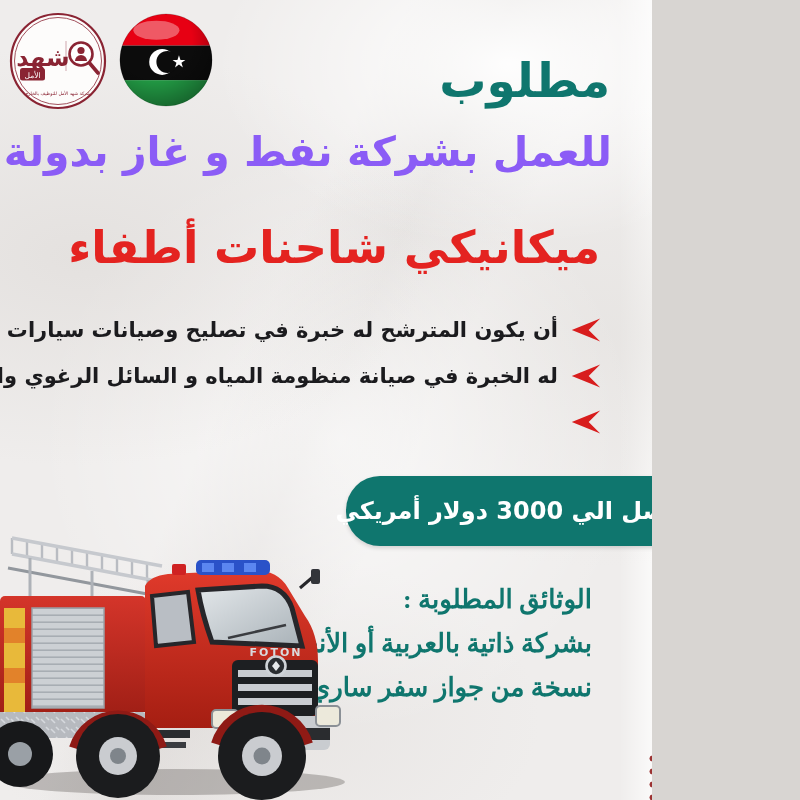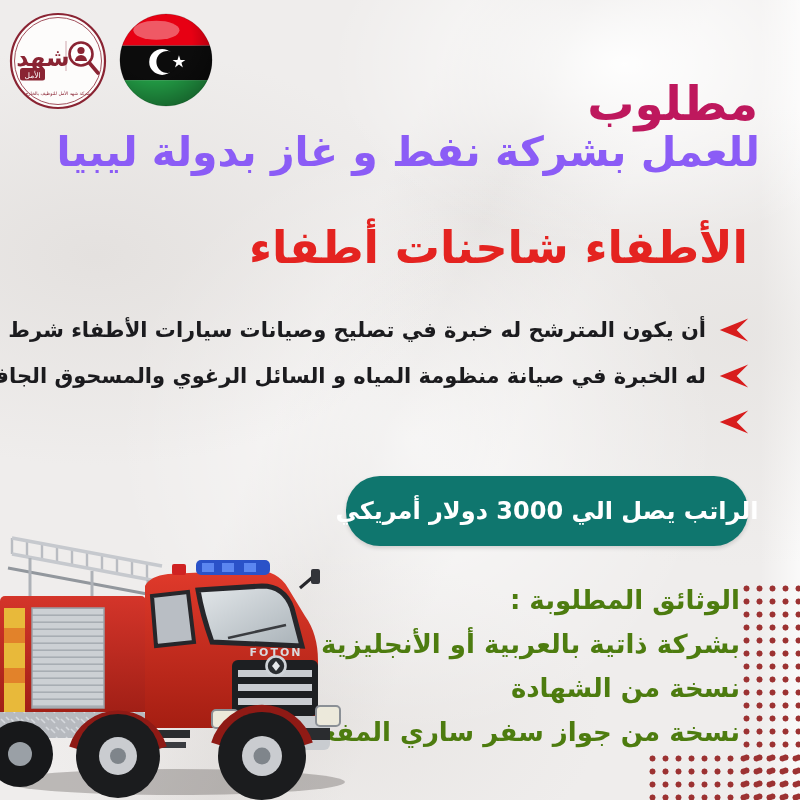--- a/index.html
+++ b/index.html
@@ -1,45 +1,45 @@
 <!DOCTYPE html>
 <html lang="ar"><head>
 <meta charset="utf-8">
 <style>
   html,body{margin:0;padding:0;background:#d8d5d2;}
   .stage{
-    position:relative;width:800px;height:800px;overflow:hidden;
+    position:relative;width:652px;height:800px;overflow:hidden;
     background:#efedec;font-family:"DejaVu Sans",sans-serif;
   }
   .marble{
     position:absolute;inset:0;pointer-events:none;
     background-image:
       radial-gradient(ellipse 420px 260px at 78% 8%, rgba(255,255,255,.95), rgba(255,255,255,0) 70%),
       radial-gradient(ellipse 500px 300px at 12% 32%, rgba(219,215,212,.55), rgba(219,215,212,0) 70%),
       radial-gradient(ellipse 430px 420px at 52% 55%, rgba(255,255,255,.65), rgba(255,255,255,0) 70%),
       radial-gradient(ellipse 520px 320px at 92% 42%, rgba(224,221,218,.5), rgba(224,221,218,0) 72%),
       radial-gradient(ellipse 400px 240px at 40% 90%, rgba(223,219,216,.45), rgba(223,219,216,0) 70%),
       linear-gradient(115deg, rgba(208,204,201,0) 40%, rgba(203,198,195,.32) 50%, rgba(208,204,201,0) 61%),
       linear-gradient(to right, rgba(255,255,255,0) 95%, rgba(255,255,255,.7));
   }
   .logo{position:absolute;left:8px;top:10px;width:100px;height:102px;}
   .flag{position:absolute;left:118px;top:12px;width:96px;height:96px;}
-  .title1{position:absolute;top:76px;right:42px;font-size:47px;font-weight:600;color:#be185d;direction:rtl;white-space:nowrap;}
+  .title1{position:absolute;top:53px;right:42px;font-size:47px;font-weight:600;color:#0f766e;direction:rtl;white-space:nowrap;}
   .title2{position:absolute;top:128px;right:40px;font-size:41px;font-weight:600;color:#8b5cf6;direction:rtl;white-space:nowrap;}
   .jobtitle{position:absolute;top:221px;right:52px;font-size:45px;font-weight:bold;color:#e42320;direction:rtl;white-space:nowrap;}
   .req{position:absolute;right:50px;display:flex;align-items:center;gap:12px;direction:rtl;}
   .req svg{width:32px;height:28px;flex:0 0 auto;}
   .req-txt{font-size:21px;font-weight:600;color:#1b1b1e;white-space:nowrap;}
   .banner{
     position:absolute;left:346px;top:476px;width:402px;height:70px;
     background:#0f766e;border-radius:34px;display:flex;align-items:center;justify-content:center;
     direction:rtl;box-shadow:0 2px 4px rgba(0,0,0,.15);
   }
   .banner span{color:#ffffff;font-weight:bold;font-size:24px;white-space:nowrap;}
-  .docs{position:absolute;top:578px;right:60px;direction:rtl;text-align:right;color:#4d7c0f;}
+  .docs{position:absolute;top:578px;right:60px;direction:rtl;text-align:right;color:#0f766e;font-family:Liberation Serif, serif;}
   .docs div{font-size:26px;font-weight:600;line-height:44px;white-space:nowrap;}
   .dots{position:absolute;
     background-image:
       radial-gradient(circle, #9c3232 2.7px, rgba(156,50,50,0) 3.3px),
       radial-gradient(circle, #b84848 2.1px, rgba(184,72,72,0) 2.7px);
     background-size:13px 13px, 26px 26px;
     background-position:0 0, 6.5px 6.5px;
   }
   .dots-right{left:740px;top:582px;width:60px;height:218px;}
   .dots-bottom{left:646px;top:752px;width:154px;height:48px;}
@@ -85,21 +85,21 @@
       <circle cx="51.5" cy="52" r="11.5" fill="#0c0c0c"></circle>
       <polygon fill="#ffffff" points="63.5,45 65.1,49.9 70.2,49.9 66.1,52.9 67.6,57.7 63.5,54.7 59.4,57.7 60.9,52.9 56.8,49.9 61.9,49.9"></polygon>
       <circle cx="50" cy="50" r="48" fill="url(#ballShade)"></circle>
       <ellipse cx="40" cy="19" rx="24" ry="10" fill="rgba(255,255,255,0.35)"></ellipse>
     </g>
     <circle cx="50" cy="50" r="48" fill="none" stroke="rgba(0,0,0,0.18)" stroke-width="1"></circle>
   </svg>
 
   <div class="title1">مطلوب</div>
   <div class="title2">للعمل بشركة نفط و غاز بدولة ليبيا</div>
-  <div class="jobtitle">الأطفاء شاحنات أطفاء</div>
+  <div class="jobtitle">ميكانيكي شاحنات أطفاء</div>
 
   <div class="req" style="top:316px">
     <svg viewBox="0 0 36 30">
       <polygon points="34,2 2,15 34,28 21,15" fill="#d81d1d"></polygon>
     </svg>
     <span class="req-txt">أن يكون المترشح له خبرة في تصليح وصيانات سيارات الأطفاء شرط أساسي</span>
   </div>
   <div class="req" style="top:362px">
     <svg viewBox="0 0 36 30">
       <polygon points="34,2 2,15 34,28 21,15" fill="#d81d1d"></polygon>
@@ -112,21 +112,20 @@
     </svg>
   </div>
 
   <div class="banner">
     <span>الراتب يصل الي 3000 دولار أمريكي</span>
   </div>
 
   <div class="docs">
     <div>الوثائق المطلوبة :</div>
     <div>بشركة ذاتية بالعربية أو الأنجليزية</div>
-    <div>نسخة من الشهادة</div>
     <div>نسخة من جواز سفر ساري المفعول</div>
   </div>
 
   <div class="dots dots-right"></div>
   <div class="dots dots-bottom"></div>
 
   <svg class="truck" viewBox="0 0 348 284">
     <defs>
       <linearGradient id="bodyRed" x1="0" y1="0" x2="0" y2="1">
         <stop offset="0" stop-color="#d4352a"></stop>

